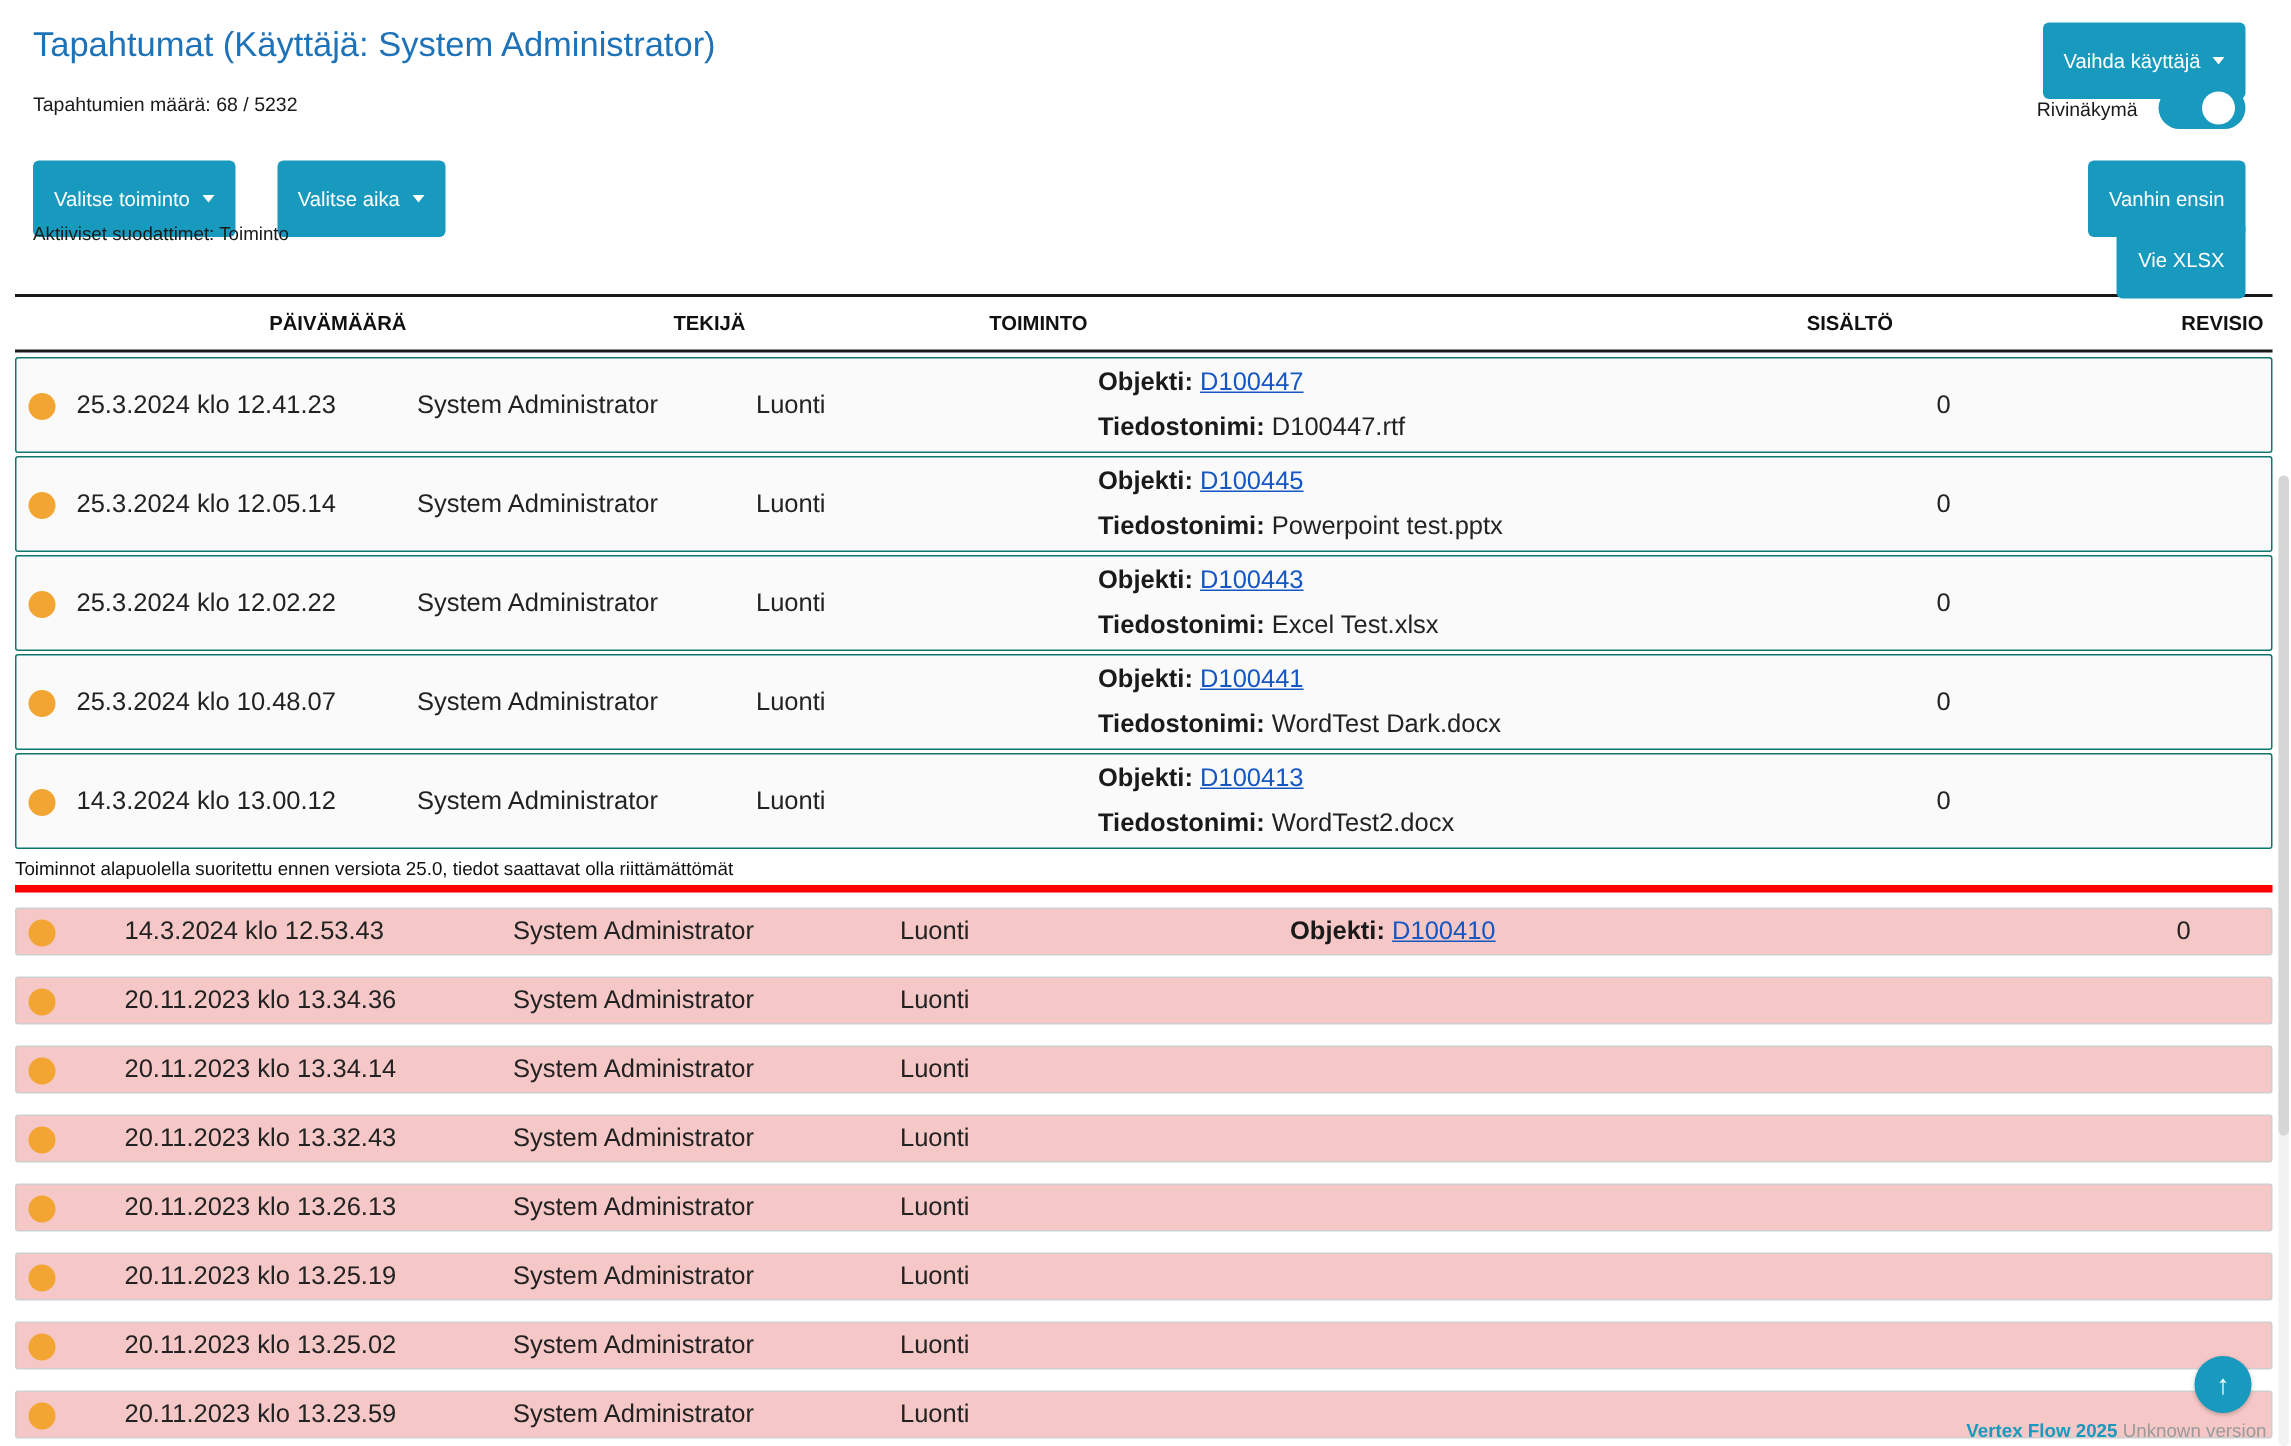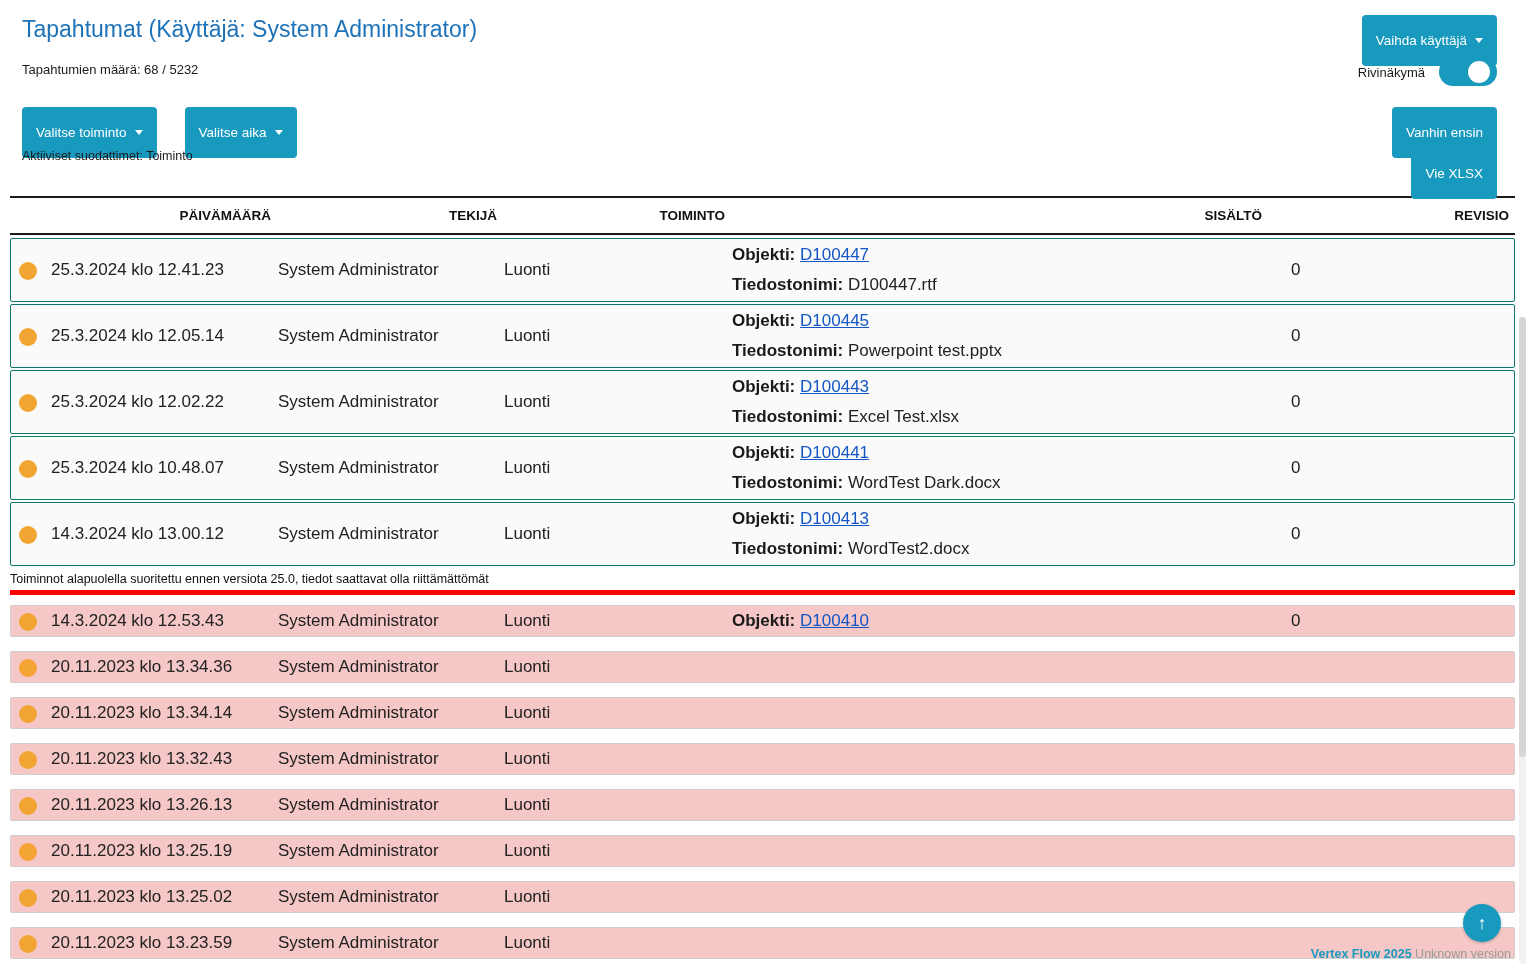--- a/index.html
+++ b/index.html
@@ -72,20 +72,21 @@
     border-radius: 2px;
     margin-bottom: 2px;
     min-height: 64px;
     font-size: 17px;
   }
   .row.legacy {
     background: #f5c7c6;
     border-color: #cfcfcf;
     min-height: 32px;
     margin-bottom: 14px;
+    gap: 32px;
   }
   .cell { padding: 2px 6px 2px 0; }
   .icon-cell { padding-left: 8px; }
   .dot {
     display: inline-block; width: 18px; height: 18px; border-radius: 50%;
     background: #f2a532; vertical-align: middle;
   }
   .content-cell b { color: #1a1a1a; }
   .content-line + .content-line { margin-top: 10px; }
   .obj-link { color: #1356c4; text-decoration: underline; cursor: pointer; }

